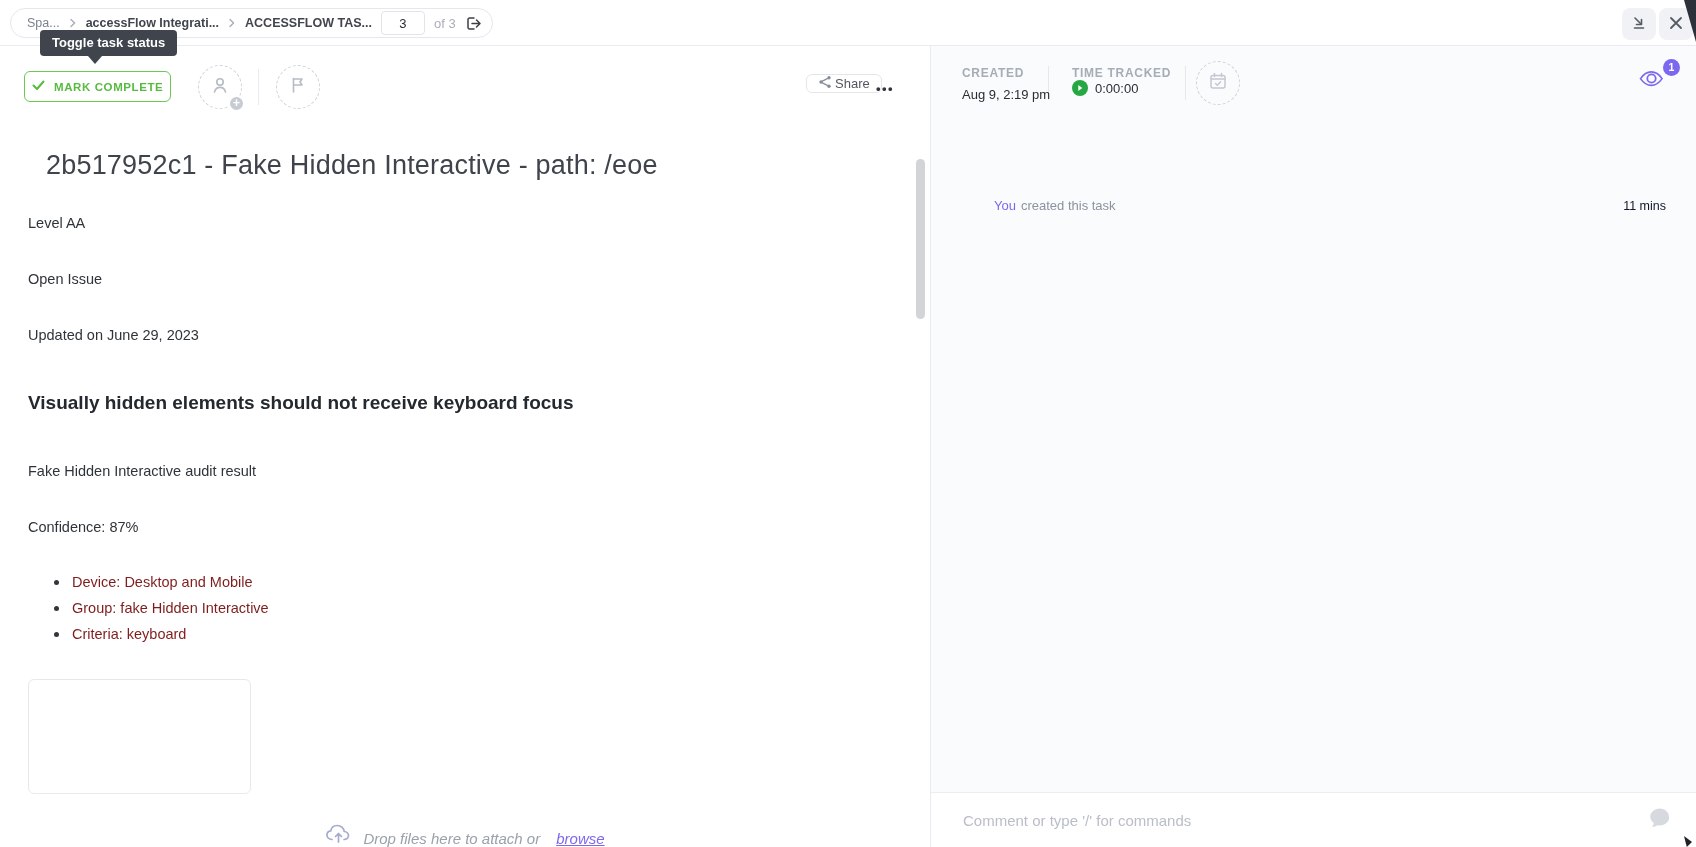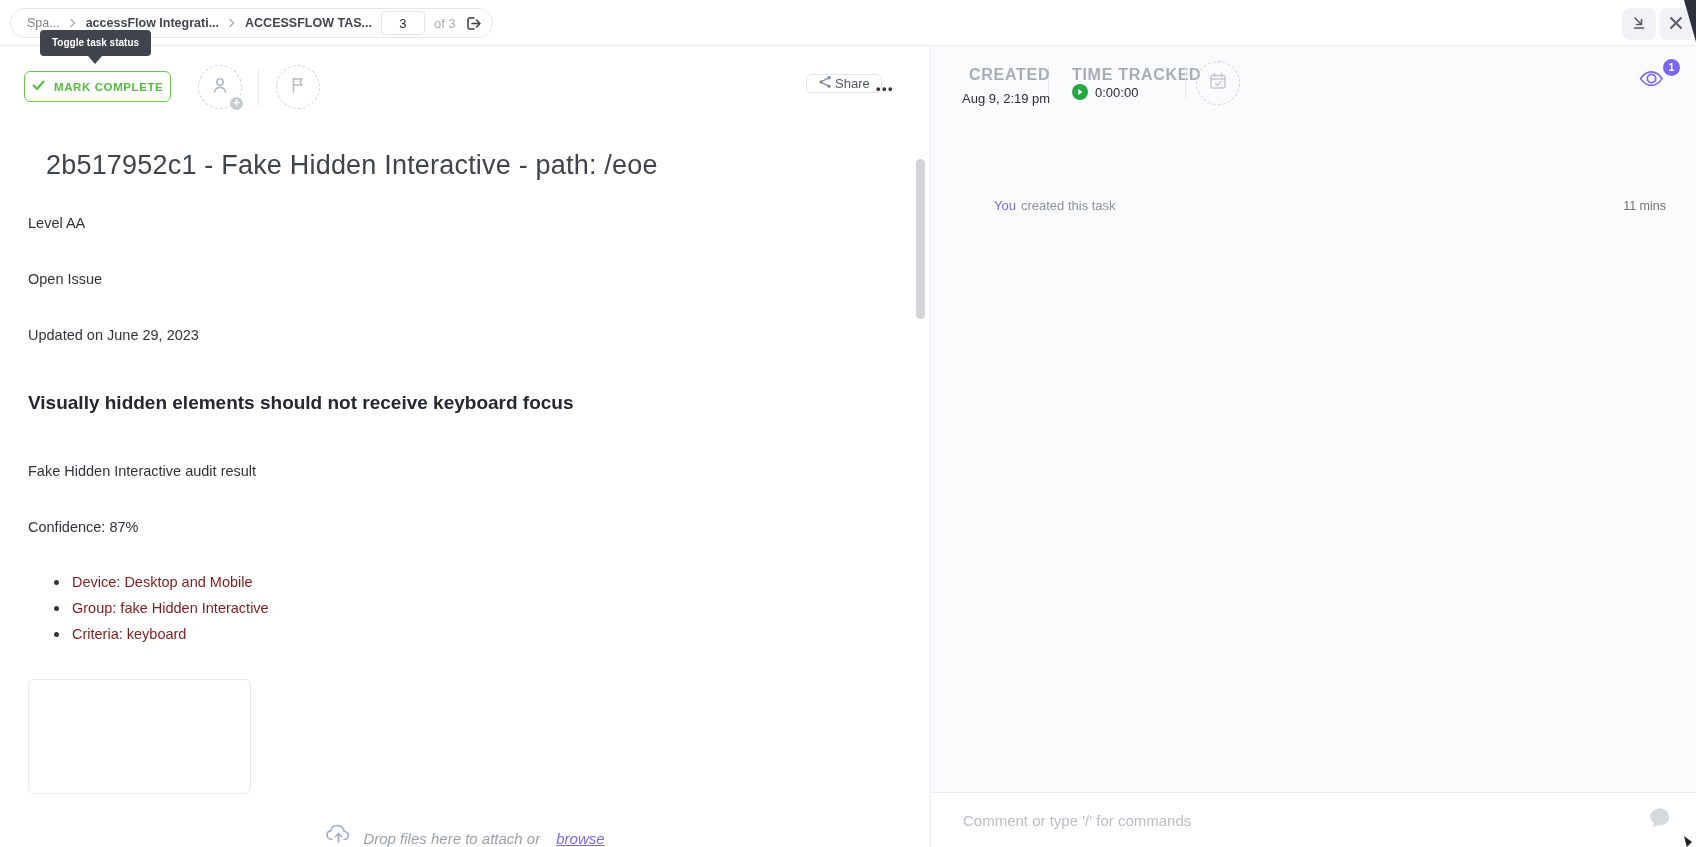--- a/index.html
+++ b/index.html
@@ -21,21 +21,21 @@
   .of-total { font-size:13px; color:#a9aeb8; }
   .win-btn { position:absolute; top:8px; width:34px; height:32px; border-radius:8px;
             background:#f1f2f5; border:none; display:flex; align-items:center; justify-content:center;
             cursor:pointer; }
   .win-btn.minimize { right:40px; }
   .win-btn.close { right:3px; }
   .corner-wedge { position:absolute; right:0; top:0; width:12px; height:42px; background:#2d313a;
             clip-path:polygon(0 0,100% 0,100% 100%); z-index:6; }
   
   .tooltip { position:absolute; left:40px; top:30px; height:26px; background:#3f444d; color:#fff;
-            font-size:10px; font-weight:700; border-radius:4px; padding:0 12px; line-height:26px;
+            font-size:13px; font-weight:700; border-radius:4px; padding:0 12px; line-height:26px;
             z-index:10; white-space:nowrap; }
   .tooltip-arrow { position:absolute; left:88px; top:56px; width:0; height:0; z-index:10;
             border-left:7px solid transparent; border-right:7px solid transparent;
             border-top:8px solid #3f444d; }
   
   .mark-complete { position:absolute; left:24px; top:71px; height:31px; background:#fff;
             border:1px solid #6bc950; border-radius:6px; color:#56bb3f; font-weight:700;
             font-size:11.5px; letter-spacing:.6px; display:flex; align-items:center; gap:9px;
             padding:0 7px; cursor:pointer; font-family:inherit; }
   .dashed-circle { position:absolute; width:44px; height:44px; border:1.5px dashed #ccd1d9;
@@ -48,37 +48,37 @@
             font-size:12px; font-weight:700; line-height:13px; text-align:center; }
   .header-divider { position:absolute; left:258px; top:69px; width:1px; height:36px; background:#e9ebf0; }
   .share-btn { position:absolute; left:806px; top:74px; height:19px; background:#fff;
             border:1px solid #e4e7ea; border-radius:6px; display:flex; align-items:center; gap:3px;
             padding:0 11px; font-size:13px; color:#52575f; cursor:pointer; font-family:inherit; }
   .more-btn { position:absolute; left:876px; top:74px; height:29px; border:none; background:transparent;
             color:#33373e; font-size:13px; font-weight:700; letter-spacing:1.5px; cursor:pointer; }
   
   .right-panel { position:absolute; left:930px; top:46px; right:0; bottom:0;
             background:#fafbfc; border-left:1px solid #e9ebf1; }
-  .meta-label { font-size:16px; font-weight:700; color:#a6adb8; letter-spacing:.7px;text-align:right; }
+  .meta-label { font-size:12px; font-weight:700; color:#a6adb8; letter-spacing:.7px; }
   .meta-value { font-size:13px; color:#292d34; margin-top:7px; }
   .meta-created { position:absolute; left:1057px; top:66px; }
   .meta-divider1 { position:absolute; left:1048px; top:66px; width:1px; height:34px; background:#e6e8ec; }
   .meta-tracked { position:absolute; left:1072px; top:66px; }
   .meta-value-row { display:flex; align-items:flex-end; gap:7px; }
   .meta-divider2 { position:absolute; left:1185px; top:66px; width:1px; height:34px; background:#e6e8ec; }
   .calendar-circle { left:1196px; top:61px; background:transparent; }
   .watch-wrap { position:absolute; left:1636px; top:66px; width:40px; height:34px; cursor:pointer; }
   .watch-badge { position:absolute; right:-4px; top:-7px; min-width:17px; height:17px; background:#7b68ee;
             border-radius:9px; color:#fff; font-size:10.5px; font-weight:700; line-height:17px;
             text-align:center; padding:0 2px; }
   .activity-row { position:absolute; left:970px; top:198px; right:30px; display:flex;
             align-items:baseline; font-size:13px; }
   .activity-actor { color:#7b68ee;margin-left:24px; }
   .activity-action { color:#8b939e; margin-left:5px; }
-  .activity-time { margin-left:auto; color:#737373; font-size:12.5px; }
+  .activity-time { margin-left:auto; color:#0f172a; font-size:12.5px; }
   
   .task-title { position:absolute; left:28px; top:150px; font-size:27px; font-weight:400;
             color:#3f444c; letter-spacing:.2px;margin-left:18px; }
   .pline { position:absolute; left:28px; font-size:14.5px; color:#2f343b; }
   .p1 { top:215px; } .p2 { top:271px; } .p3 { top:327px; }
   .subheading { position:absolute; left:28px; top:392px; font-size:19px; font-weight:700; color:#24292f; }
   .p4 { top:463px; } .p5 { top:519px; }
   .bullet-list { position:absolute; left:46px; top:569px; list-style:none; }
   .bullet-list li { position:relative; padding-left:26px; height:26px; line-height:26px;
             font-size:14.5px; color:#7f1d1d; }

